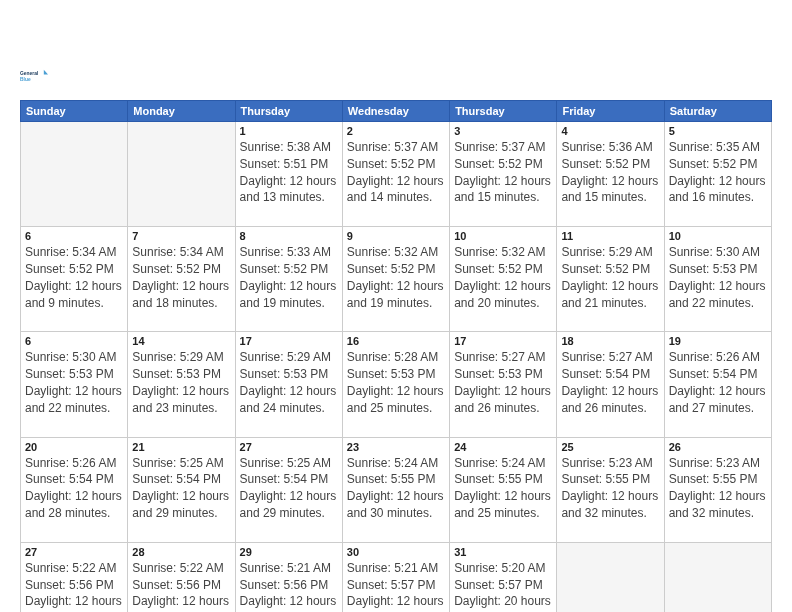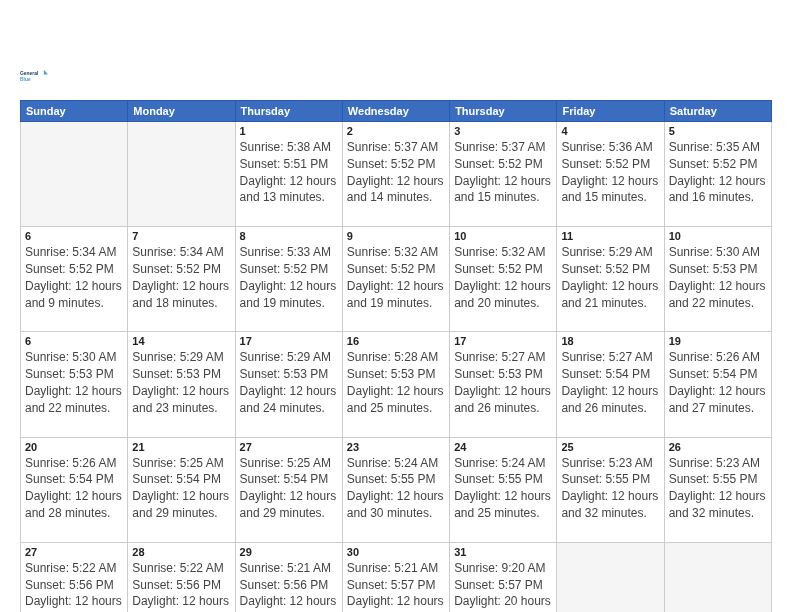--- a/index.html
+++ b/index.html
@@ -365,21 +365,21 @@
             <span class="day-num">30</span>
           <div class="day-info">
             <span>Sunrise: 5:21 AM</span><br>
             <span>Sunset: 5:57 PM</span><br>
             <span>Daylight: 12 hours and 35 minutes.</span>
           </div>
           </td>
           <td>
             <span class="day-num">31</span>
           <div class="day-info">
-            <span>Sunrise: 9:20 AM</span><br>
+            <span>Sunrise: 5:20 AM</span><br>
             <span>Sunset: 5:57 PM</span><br>
             <span>Daylight: 20 hours and 36 minutes.</span>
           </div>
           </td>
           <td class="empty"></td>
           <td class="empty"></td>
         </tr>
       </tbody>
   </table>
 </div>

